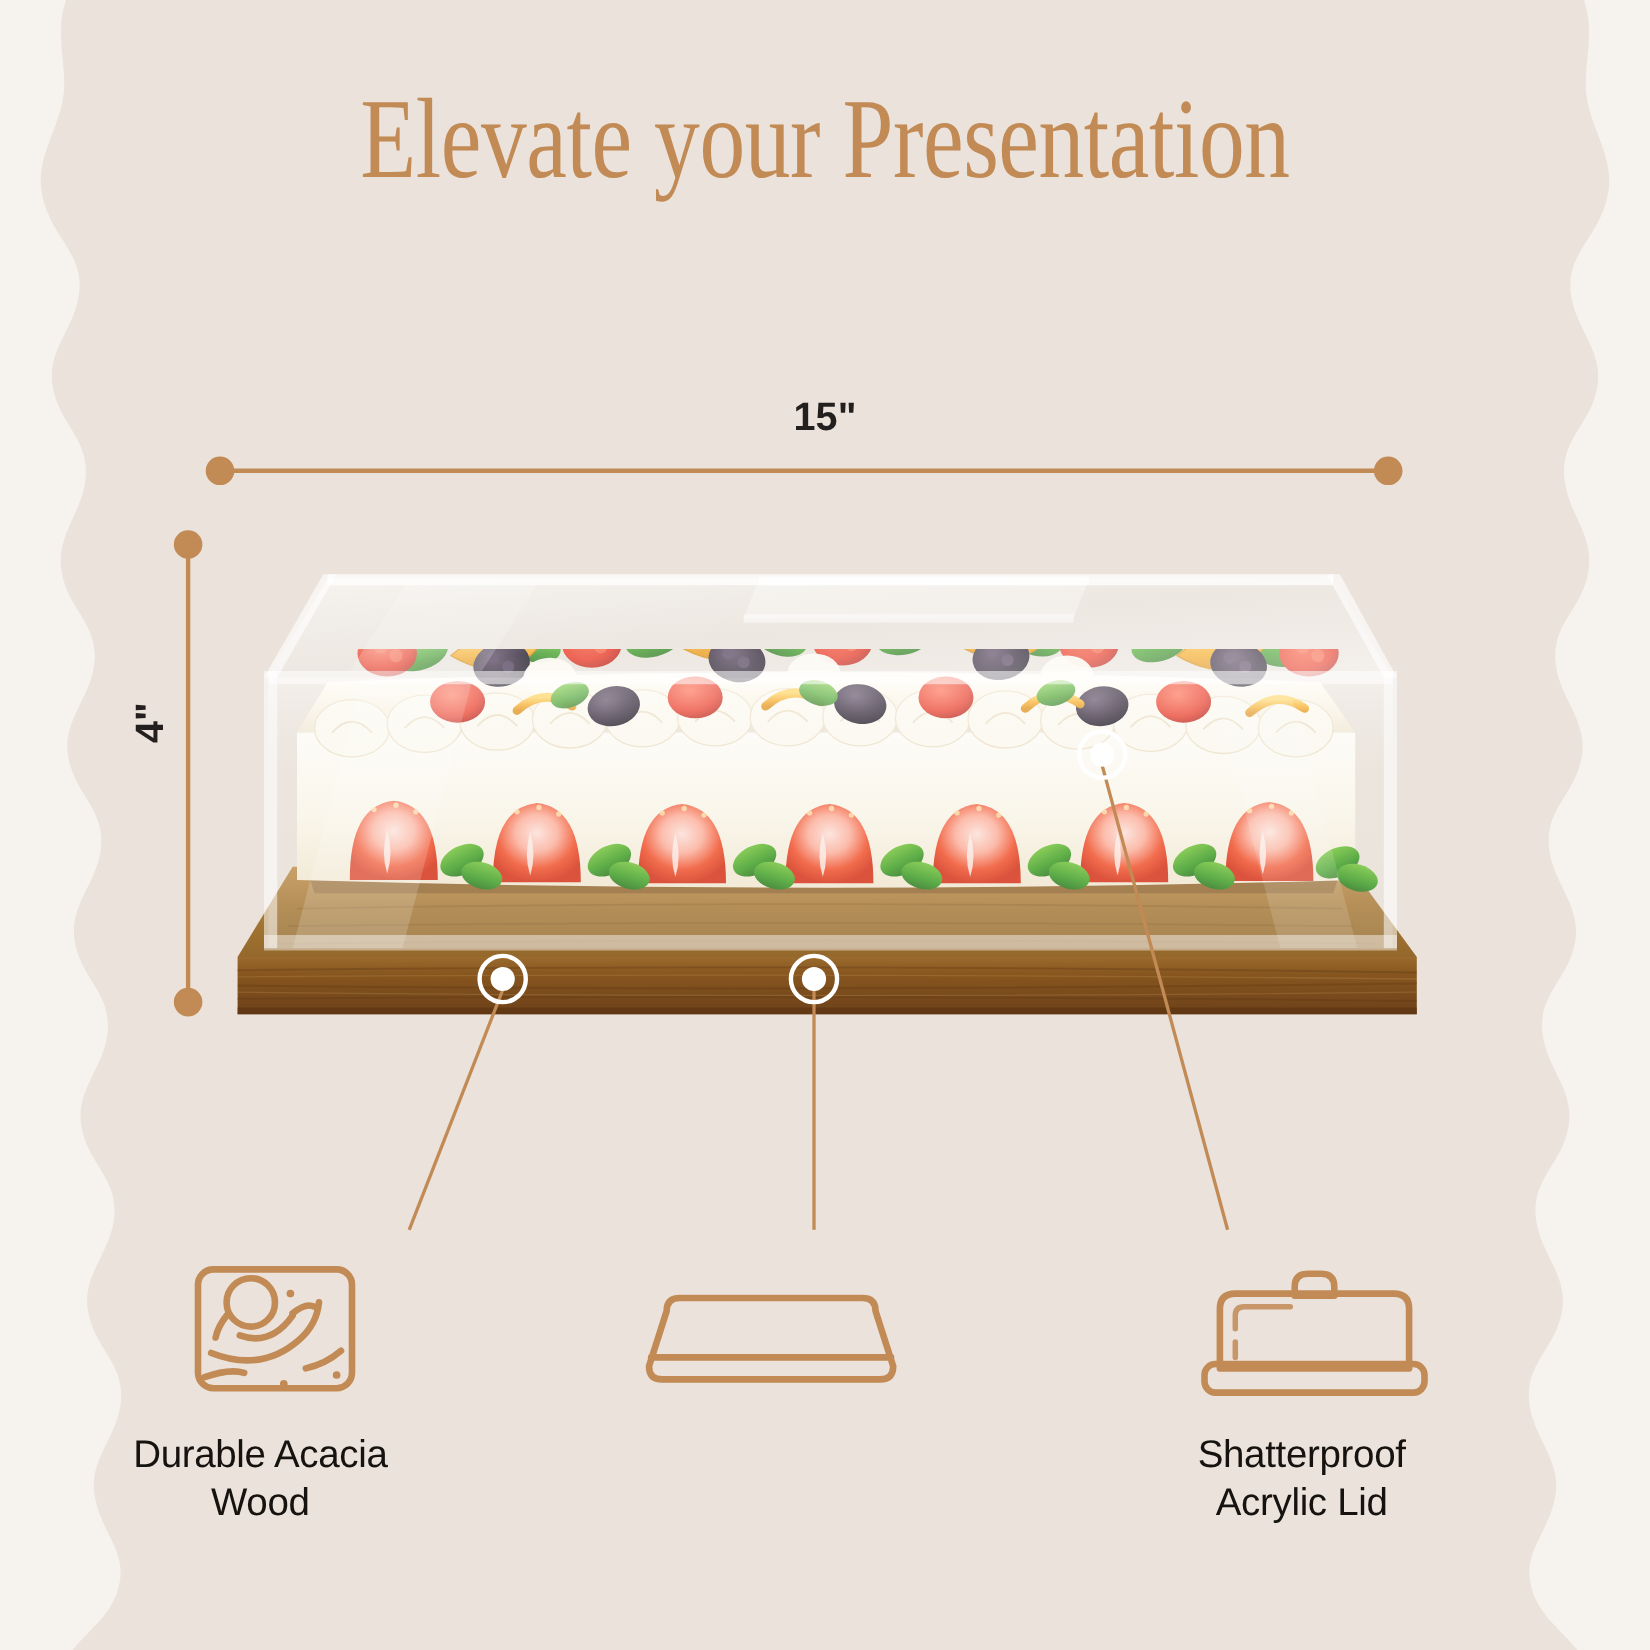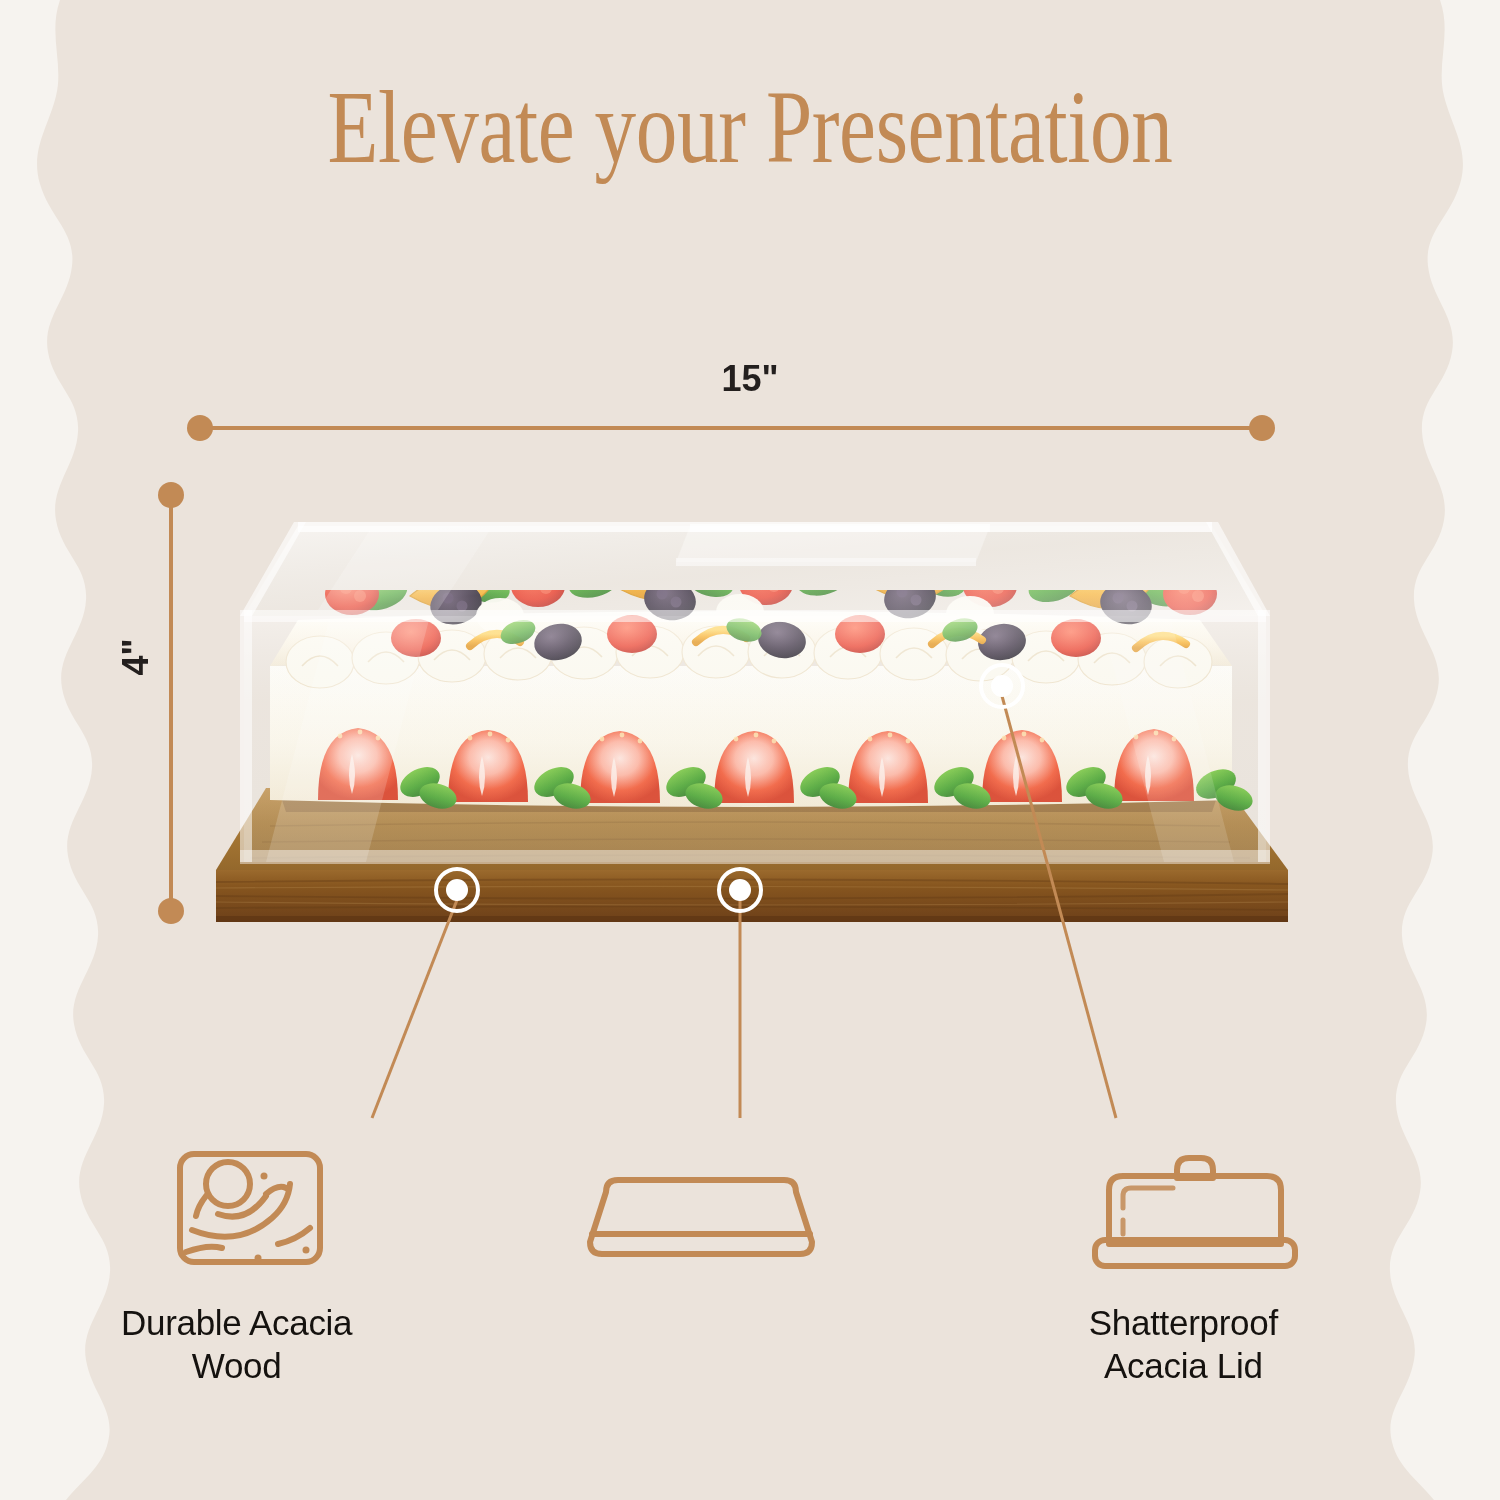--- a/index.html
+++ b/index.html
@@ -537,18 +537,18 @@
 
           <path d="M24,100 L24,46 q0,-14 14,-14 L182,32 q14,0 14,14 L196,100 Z" fill="none" stroke="#c28a55" stroke-width="6" stroke-linejoin="round"></path>
 
           <rect x="10" y="96" width="200" height="26" rx="10" ry="10" fill="none" stroke="#c28a55" stroke-width="6"></rect>
 
           <path d="M38,64 L38,52 q0,-8 8,-8 L88,44" fill="none" stroke="#c28a55" stroke-width="5" stroke-linecap="round" opacity="0.85"></path>
           <path d="M38,76 L38,90" fill="none" stroke="#c28a55" stroke-width="5" stroke-linecap="round" opacity="0.85"></path>
         </svg>
       </div>
       <div class="feature-label">Shatterproof
-Acacia Lid</div>
+Acrylic Lid</div>
     </div>
 
   </div>
 
 </div>
 
 </body></html>

